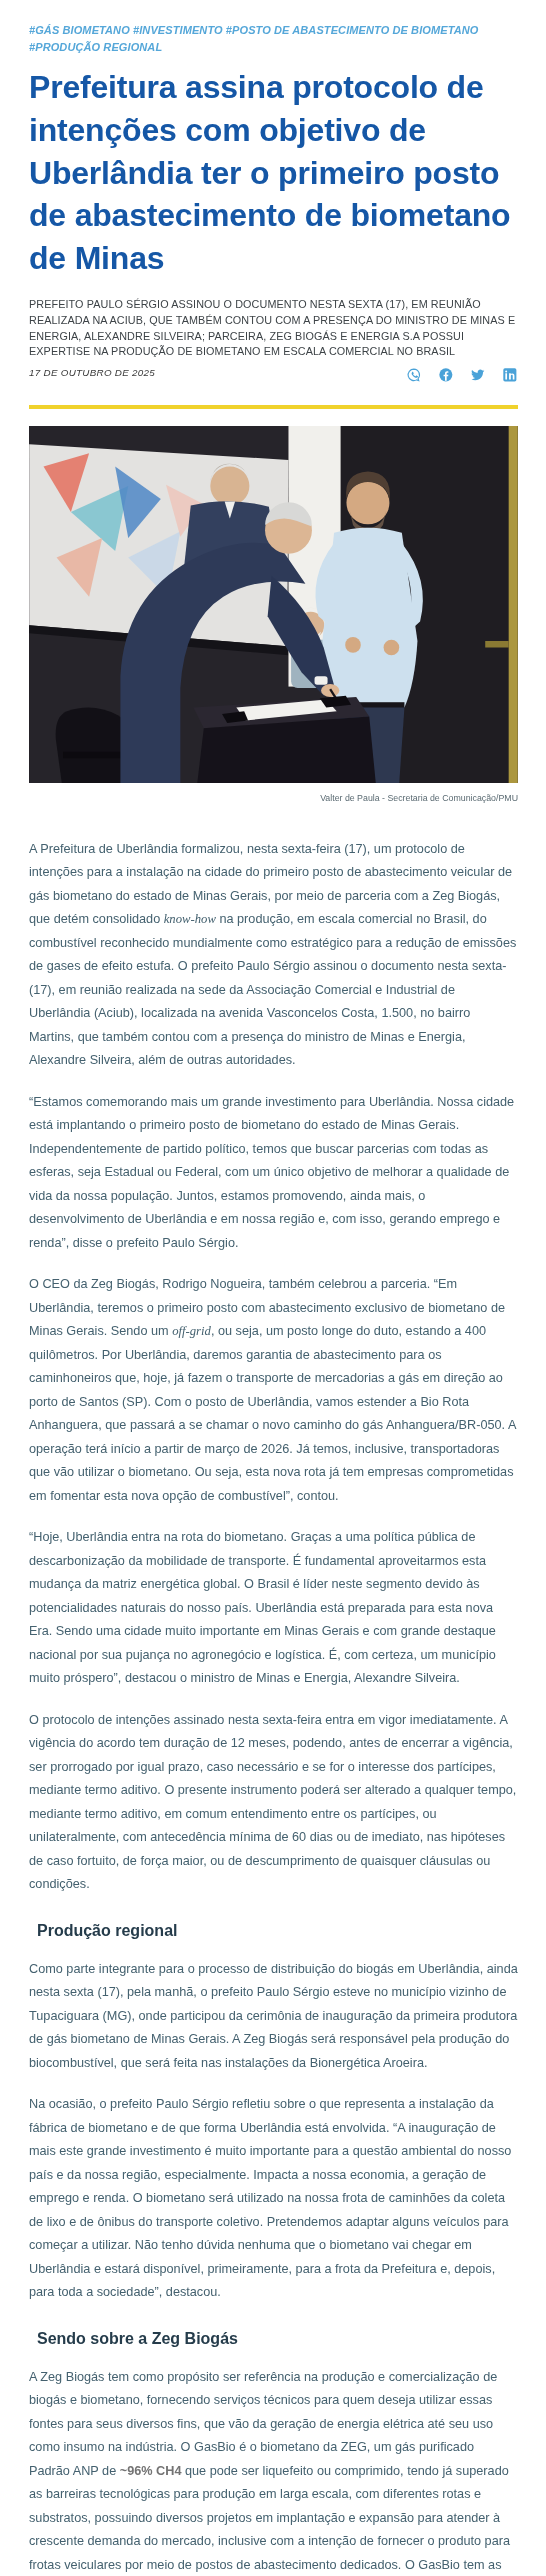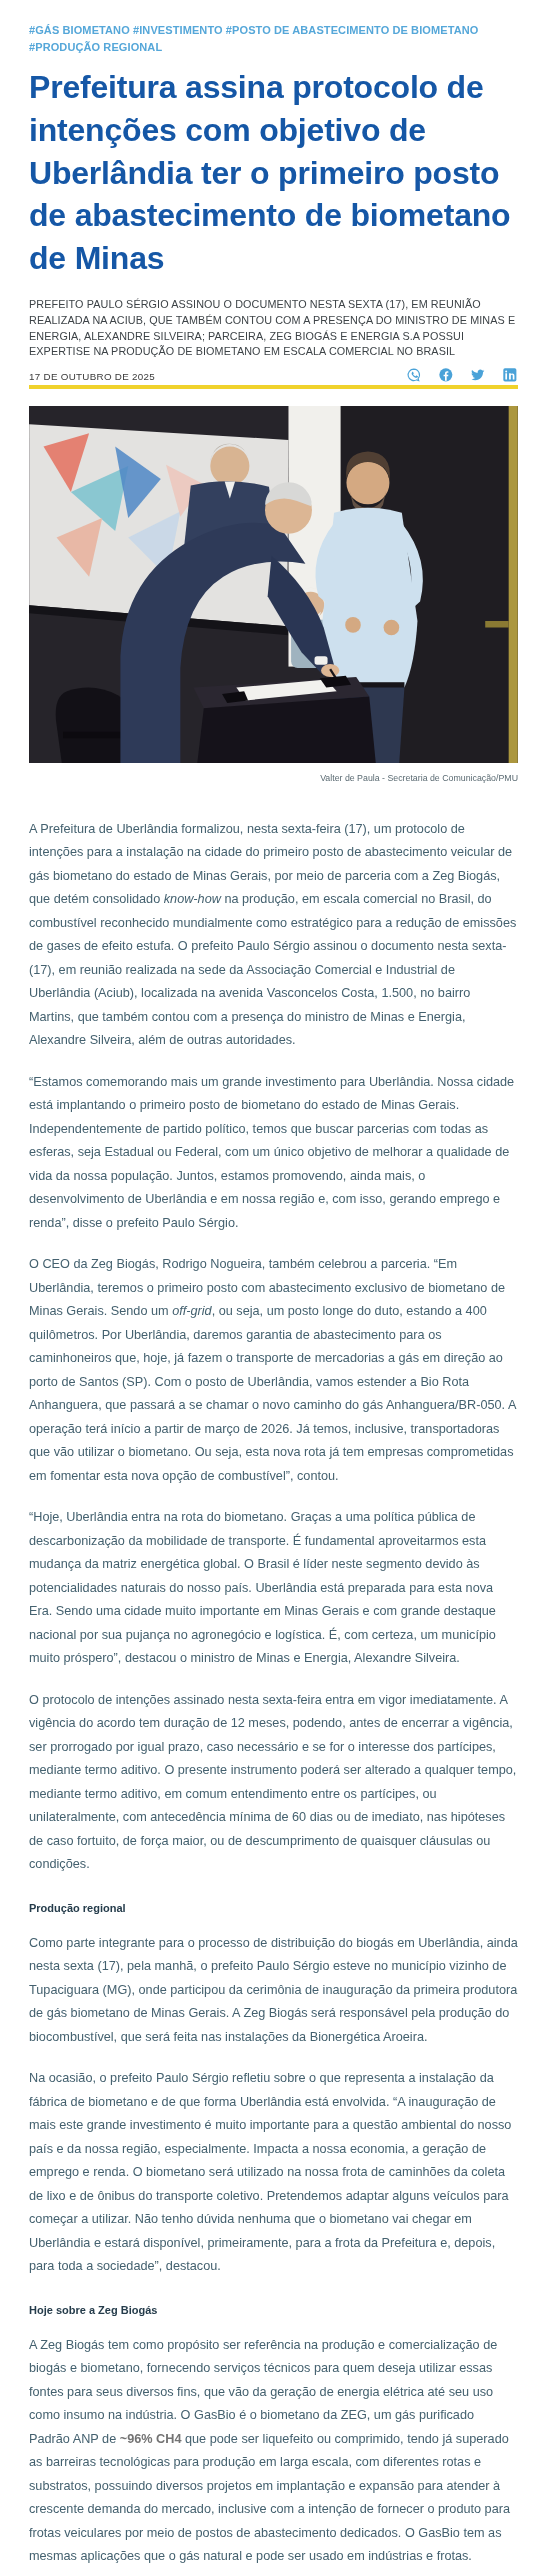--- a/index.html
+++ b/index.html
@@ -12,42 +12,44 @@
   }
   .page { padding: 22px 29px 46px 29px; }
 
   
   .tags {
     color: #55A7D9;
     font-weight: bold;
     font-size: 11px;
     line-height: 1.55;
     letter-spacing: 0.1px;
+    font-style: italic;
   }
   h1.headline {
     margin: 10.4px 0 18px 0;
     font-size: 32px;
     line-height: 1.33;
     font-weight: bold;
     color: #1557A6;
     letter-spacing: -0.2px;
   }
   .subtitle {
     margin: 0 0 7px 0;
     font-size: 10.8px;
     line-height: 1.45;
     color: #3D4347;
     font-weight: normal;
     letter-spacing: 0.1px;
   }
   .meta-row {
     display: flex;
     justify-content: space-between;
-    align-items: flex-end;
-    margin-bottom: 3px;
+    align-items: flex-start;
+    margin-bottom: 23px;
+    font-style: italic;
   }
   .date {
     font-size: 9.8px;
     color: #3A3A3A;
     letter-spacing: 0.3px;
   }
   .share-row { display: flex; gap: 16.3px; align-items: center; }
   .share-icon { display: inline-block; cursor: pointer; }
   .share-icon svg { width: 15.7px; height: 15.7px; display: block; }
 
@@ -70,27 +72,27 @@
   }
 
   
   .article { margin-top: 35px; }
   p.body-paragraph {
     font-size: 12.7px;
     line-height: 23.5px;
     margin: 0 0 18px 0;
     color: #44616F;
   }
-  p.body-paragraph em { font-style: italic; }
+  p.body-paragraph em { font-style: italic; font-family: Liberation Serif, serif; }
   p.body-paragraph strong { font-weight: bold; color: #737373; }
   h3.section-heading {
-    font-size: 11px;
+    font-size: 16px;
     font-weight: bold;
     color: #253C4B;
-    margin: 25px 0 18px 0;
+    margin: 25px 0 18px 8px;
   }
 </style>
 </head>
 <body>
 
 <div class="page">
 
   <div class="tags">#GÁS BIOMETANO #INVESTIMENTO #POSTO DE ABASTECIMENTO DE BIOMETANO #PRODUÇÃO REGIONAL</div>
 
   <h1 class="headline">Prefeitura assina protocolo de intenções com objetivo de Uberlândia ter o primeiro posto de abastecimento de biometano de Minas</h1>
@@ -194,18 +196,18 @@
 
   <div class="article">
       <p class="body-paragraph"><span>A Prefeitura de Uberlândia formalizou, nesta sexta-feira (17), um protocolo de intenções para a instalação na cidade do primeiro posto de abastecimento veicular de gás biometano do estado de Minas Gerais, por meio de parceria com a Zeg Biogás, que detém consolidado </span><em>know-how</em><span> na produção, em escala comercial no Brasil, do combustível reconhecido mundialmente como estratégico para a redução de emissões de gases de efeito estufa. O prefeito Paulo Sérgio assinou o documento nesta sexta- (17), em reunião realizada na sede da Associação Comercial e Industrial de Uberlândia (Aciub), localizada na avenida Vasconcelos Costa, 1.500, no bairro Martins, que também contou com a presença do ministro de Minas e Energia, Alexandre Silveira, além de outras autoridades.</span></p>
       <p class="body-paragraph"><span>“Estamos comemorando mais um grande investimento para Uberlândia. Nossa cidade está implantando o primeiro posto de biometano do estado de Minas Gerais. Independentemente de partido político, temos que buscar parcerias com todas as esferas, seja Estadual ou Federal, com um único objetivo de melhorar a qualidade de vida da nossa população. Juntos, estamos promovendo, ainda mais, o desenvolvimento de Uberlândia e em nossa região e, com isso, gerando emprego e renda”, disse o prefeito Paulo Sérgio.</span></p>
       <p class="body-paragraph"><span>O CEO da Zeg Biogás, Rodrigo Nogueira, também celebrou a parceria. “Em Uberlândia, teremos o primeiro posto com abastecimento exclusivo de biometano de Minas Gerais. Sendo um </span><em>off-grid</em><span>, ou seja, um posto longe do duto, estando a 400 quilômetros. Por Uberlândia, daremos garantia de abastecimento para os caminhoneiros que, hoje, já fazem o transporte de mercadorias a gás em direção ao porto de Santos (SP). Com o posto de Uberlândia, vamos estender a Bio Rota Anhanguera, que passará a se chamar o novo caminho do gás Anhanguera/BR-050. A operação terá início a partir de março de 2026. Já temos, inclusive, transportadoras que vão utilizar o biometano. Ou seja, esta nova rota já tem empresas comprometidas em fomentar esta nova opção de combustível”, contou.</span></p>
       <p class="body-paragraph"><span>“Hoje, Uberlândia entra na rota do biometano. Graças a uma política pública de descarbonização da mobilidade de transporte. É fundamental aproveitarmos esta mudança da matriz energética global. O Brasil é líder neste segmento devido às potencialidades naturais do nosso país. Uberlândia está preparada para esta nova Era. Sendo uma cidade muito importante em Minas Gerais e com grande destaque nacional por sua pujança no agronegócio e logística. É, com certeza, um município muito próspero”, destacou o ministro de Minas e Energia, Alexandre Silveira.</span></p>
       <p class="body-paragraph"><span>O protocolo de intenções assinado nesta sexta-feira entra em vigor imediatamente. A vigência do acordo tem duração de 12 meses, podendo, antes de encerrar a vigência, ser prorrogado por igual prazo, caso necessário e se for o interesse dos partícipes, mediante termo aditivo. O presente instrumento poderá ser alterado a qualquer tempo, mediante termo aditivo, em comum entendimento entre os partícipes, ou unilateralmente, com antecedência mínima de 60 dias ou de imediato, nas hipóteses de caso fortuito, de força maior, ou de descumprimento de quaisquer cláusulas ou condições.</span></p>
       <h3 class="section-heading">Produção regional</h3>
       <p class="body-paragraph"><span>Como parte integrante para o processo de distribuição do biogás em Uberlândia, ainda nesta sexta (17), pela manhã, o prefeito Paulo Sérgio esteve no município vizinho de Tupaciguara (MG), onde participou da cerimônia de inauguração da primeira produtora de gás biometano de Minas Gerais. A Zeg Biogás será responsável pela produção do biocombustível, que será feita nas instalações da Bionergética Aroeira.</span></p>
       <p class="body-paragraph"><span>Na ocasião, o prefeito Paulo Sérgio refletiu sobre o que representa a instalação da fábrica de biometano e de que forma Uberlândia está envolvida. “A inauguração de mais este grande investimento é muito importante para a questão ambiental do nosso país e da nossa região, especialmente. Impacta a nossa economia, a geração de emprego e renda. O biometano será utilizado na nossa frota de caminhões da coleta de lixo e de ônibus do transporte coletivo. Pretendemos adaptar alguns veículos para começar a utilizar. Não tenho dúvida nenhuma que o biometano vai chegar em Uberlândia e estará disponível, primeiramente, para a frota da Prefeitura e, depois, para toda a sociedade”, destacou.</span></p>
-      <h3 class="section-heading">Hoje sobre a Zeg Biogás</h3>
+      <h3 class="section-heading">Sendo sobre a Zeg Biogás</h3>
       <p class="body-paragraph"><span>A Zeg Biogás tem como propósito ser referência na produção e comercialização de biogás e biometano, fornecendo serviços técnicos para quem deseja utilizar essas fontes para seus diversos fins, que vão da geração de energia elétrica até seu uso como insumo na indústria. O GasBio é o biometano da ZEG, um gás purificado Padrão ANP de </span><strong>~96% CH4</strong><span> que pode ser liquefeito ou comprimido, tendo já superado as barreiras tecnológicas para produção em larga escala, com diferentes rotas e substratos, possuindo diversos projetos em implantação e expansão para atender à crescente demanda do mercado, inclusive com a intenção de fornecer o produto para frotas veiculares por meio de postos de abastecimento dedicados. O GasBio tem as mesmas aplicações que o gás natural e pode ser usado em indústrias e frotas.</span></p>
     </div>
 
 </div>
 
 
 </body></html>

